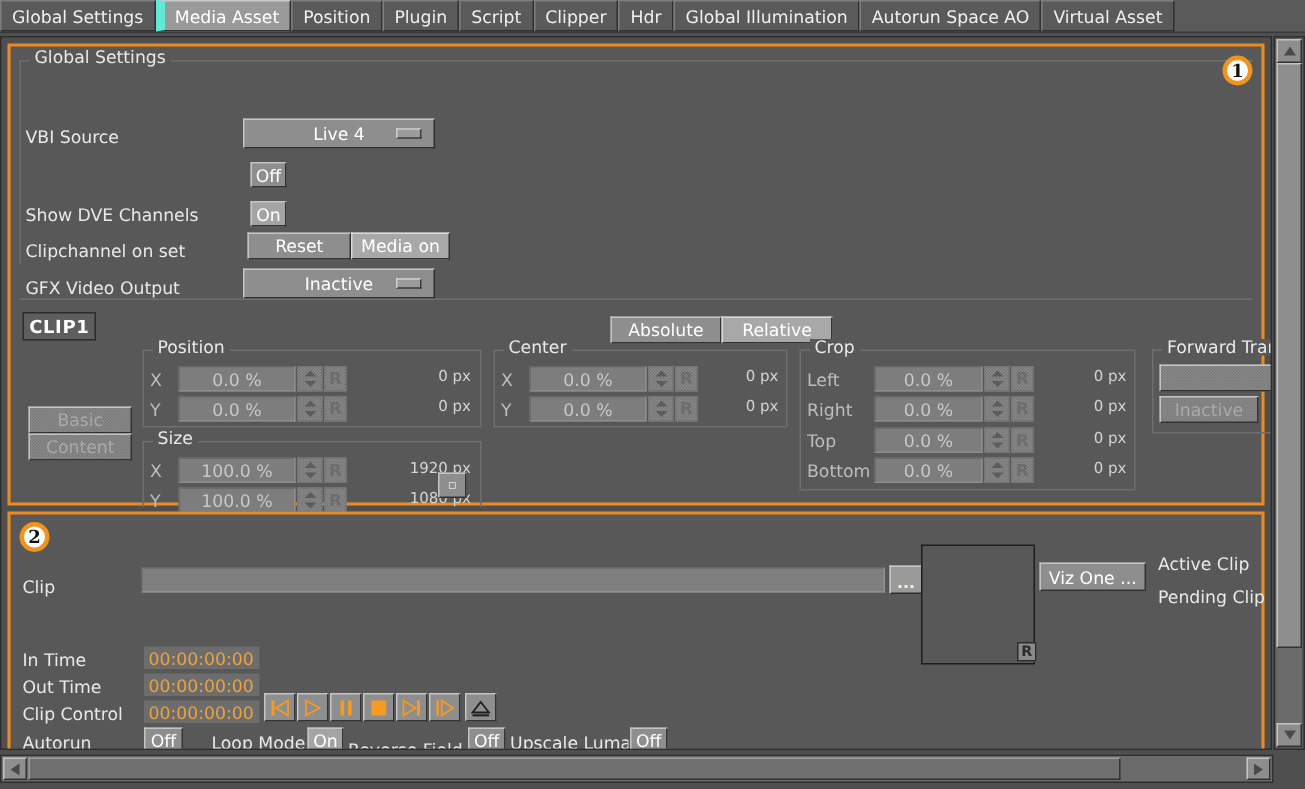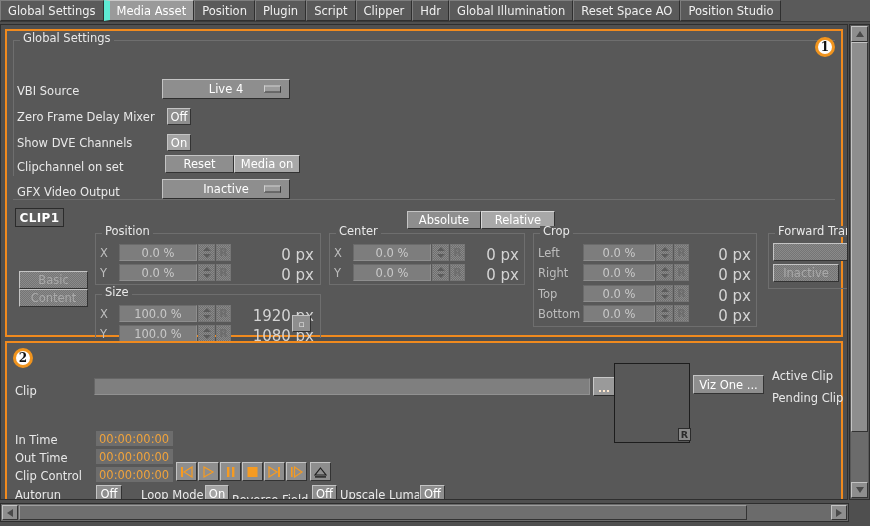--- a/index.html
+++ b/index.html
@@ -91,21 +91,21 @@
   }
 
   
   .numfield {
     position: absolute; background: #7d7d7d; color: #c9c9c9;
     display: flex; align-items: center; justify-content: center;
     font-size: 11.5px;
     border-top: 1px solid #6a6a6a; border-left: 1px solid #6a6a6a;
     border-right: 1px solid #8e8e8e; border-bottom: 1px solid #8e8e8e;
   }
-  .pxval { position: absolute; color: #d4d4d4; font-size: 15px; text-align: right; }
+  .pxval { position: absolute; color: #d4d4d4; font-size: 10px; text-align: right; }
 
   
   .spin, .rbtn {
     position: absolute;
     background-color: #8a8a8a;
     background-image:
       linear-gradient(45deg, #6f6f6f 25%, transparent 25%, transparent 75%, #6f6f6f 75%),
       linear-gradient(45deg, #6f6f6f 25%, transparent 25%, transparent 75%, #6f6f6f 75%);
     background-size: 2px 2px; background-position: 0 0, 1px 1px;
     border: 1px solid #767676;
@@ -242,44 +242,43 @@
     <div class="tab">
         <span>Clipper</span>
       </div>
     <div class="tab">
         <span>Hdr</span>
       </div>
     <div class="tab">
         <span>Global Illumination</span>
       </div>
     <div class="tab">
-        <span>Reset Space AO</span>
-      </div>
-    <div class="tab">
-        <span>Position Studio</span>
+        <span>Autorun Space AO</span>
+      </div>
+    <div class="tab">
+        <span>Virtual Asset</span>
       </div>
   </div>
 
   <div class="content">
 
     <div class="hlpanel" style="left:4px; top:4px; width:838px; height:308px;">
 
       <div class="badge" style="right:6px; top:6px;">1</div>
 
       <div class="group" style="left:6px; top:9px; width:822px; height:136px; border-bottom:none; border-left:1px solid #6e6e6e; border-right:none;">
         <span class="gtitle">Global Settings</span>
       </div>
 
       <span class="lbl" style="left:10px; top:53px;">VBI Source</span>
       <div class="combo" style="left:155px; top:48px; width:128px; height:20px;">
         <span>Live 4</span>
         <span class="arrow"></span>
       </div>
 
-      <span class="lbl" style="left:10px; top:79px;">Zero Frame Delay Mixer</span>
       <div class="tgl" style="left:160px; top:77px; width:24px;">
         <span>Off</span>
       </div>
 
       <span class="lbl" style="left:10px; top:105px;">Show DVE Channels</span>
       <div class="tgl on" style="left:160px; top:103px; width:24px;">
         <span>On</span>
       </div>
 
       <span class="lbl" style="left:10px; top:129px;">Clipchannel on set</span>

